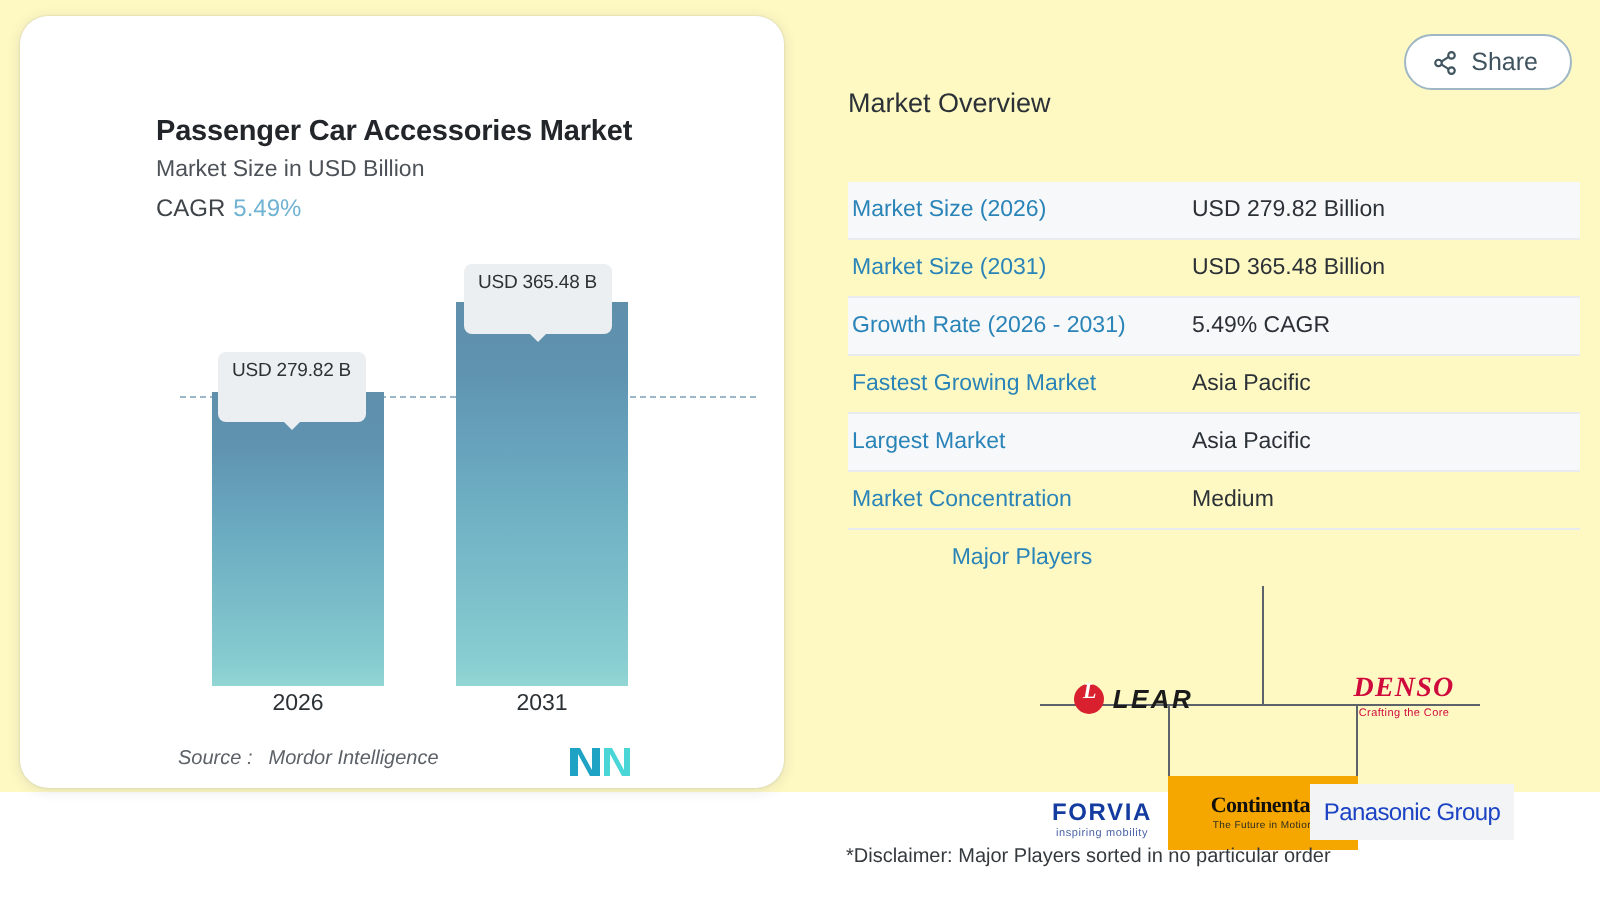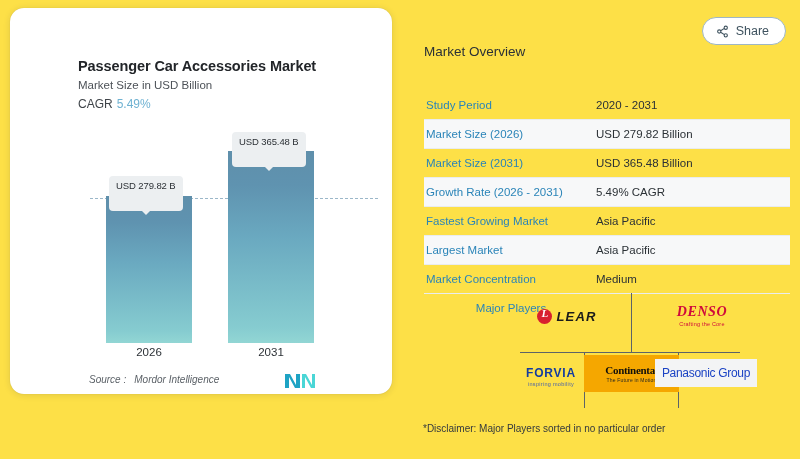--- a/index.html
+++ b/index.html
@@ -4,22 +4,22 @@
 <style>
   * { box-sizing: border-box; margin: 0; padding: 0; }
   html, body {
     width: 800px; height: 459px;
     font-family: "Liberation Sans", sans-serif;
     background: #ffffff;
     overflow: hidden;
   }
   #root {
     position: relative;
-    width: 800px; height: 459px;
-    background: #fde047;
+    width: 800px; height: 396px;
+    background: #fef9c3;
   }
 
   
   .chart-card {
     position: absolute;
     left: 10px; top: 8px;
     width: 382px; height: 386px;
     background: #ffffff;
     border-radius: 14px;
     box-shadow: 0 1px 7px rgba(30,40,60,0.13), 0 0 1px rgba(30,40,60,0.18);
@@ -170,21 +170,21 @@
     position: absolute;
     left: 500px; top: 293px;
     width: 270px; height: 115px;
   }
   .vline, .hline { position: absolute; background: #5d6368; }
   .vline { width: 1px; }
   .hline { height: 1px; }
 
   .logo-cell {
     position: absolute;
-    display: flex; align-items: center; justify-content: center;
+    display: flex; align-items: center; justify-content: center; margin-top: 33px;
   }
   .lear { left: 20px; top: 8px; width: 94px; height: 30px; }
   .lear-mark {
     width: 15px; height: 15px; border-radius: 50%;
     background: #d8202f; position: relative; margin-right: 4px;
   }
   .lear-mark::after {
     content: "L";
     position: absolute; left: 0; top: -2px; width: 15px;
     text-align: center; color: #ffffff;
@@ -285,24 +285,20 @@
     <svg class="mi-logo" viewBox="0 0 32 17">
       <polygon points="1,16 1,2 6,2 12,13 12,2 16,2 16,16 11,16 5,5 5,16" fill="#1ea3c4"></polygon>
       <polygon points="18,16 18,2 22,2 28,13 28,2 31,2 31,16 27,16 21,5 21,16" fill="#4ad6d6"></polygon>
     </svg>
   </div>
 
   <div class="overview">
     <div class="overview-title">Market Overview</div>
 
     <div class="ov-table">
-      <div class="ov-row">
-        <div class="ov-key">Study Period</div>
-        <div class="ov-val">2020 - 2031</div>
-      </div>
       <div class="ov-row alt">
         <div class="ov-key">Market Size (2026)</div>
         <div class="ov-val">USD 279.82 Billion</div>
       </div>
       <div class="ov-row">
         <div class="ov-key">Market Size (2031)</div>
         <div class="ov-val">USD 365.48 Billion</div>
       </div>
       <div class="ov-row alt">
         <div class="ov-key">Growth Rate (2026 - 2031)</div>

